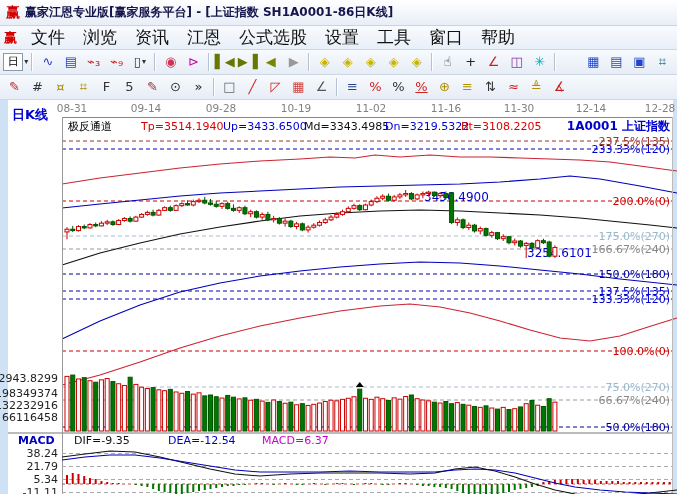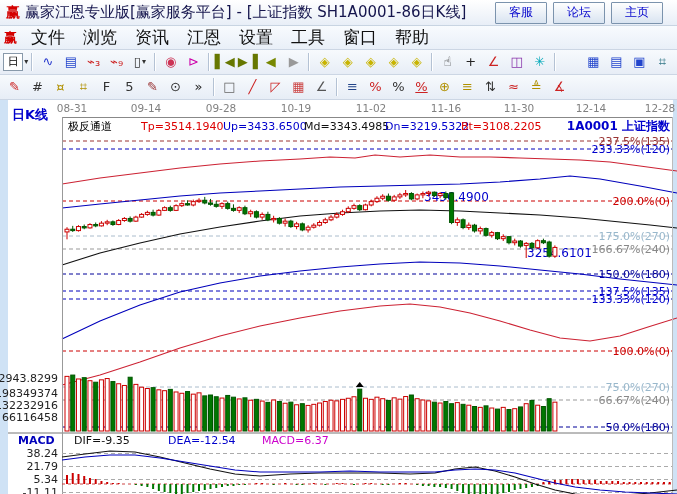--- a/index.html
+++ b/index.html
@@ -3,21 +3,21 @@
 <meta charset="utf-8">
 <style>
   html,body{margin:0;padding:0;background:#888;}
   .app{position:relative;width:677px;height:494px;background:#fff;overflow:hidden;
        font-family:"DejaVu Sans","Liberation Sans",sans-serif;}
   
   .titlebar{position:absolute;left:0;top:0;width:677px;height:26px;
     background:linear-gradient(#ffffff,#e8eef7);border-bottom:1px solid #c8d4e2;
     display:flex;align-items:center;padding:0 6px;box-sizing:border-box;}
   .logo{color:#d40000;font-weight:bold;font-size:14px;margin-right:5px;}
-  .title-text{font-size:15px;font-weight:normal;color:#15154d;white-space:nowrap;text-align:center;}
+  .title-text{font-size:12px;font-weight:bold;color:#15154d;white-space:nowrap;text-align:center;}
   .tb-buttons{margin-left:auto;display:flex;gap:6px;padding-right:8px;}
   .tb-btn{width:50px;height:20px;border:1px solid #7b93ad;border-radius:1px;
     background:linear-gradient(#fefefe,#d9e4f1);color:#0000cc;font-size:12px;
     display:flex;align-items:center;justify-content:center;cursor:pointer;}
   
   .menubar{position:absolute;left:0;top:26px;width:677px;height:24px;
     background:linear-gradient(#f8fbfe,#e9eff8);border-bottom:1px solid #ccd6e4;
     display:flex;align-items:center;padding:0 4px;box-sizing:border-box;}
   .menu-item{font-size:17px;color:#111;padding:2px 9px;cursor:default;}
   
@@ -37,33 +37,29 @@
   svg text{font-family:"DejaVu Sans","Liberation Sans",sans-serif;}
 </style>
 </head>
 <body>
 
 <div class="app">
 
   <div class="titlebar">
     <span class="logo">赢</span>
     <span class="title-text">赢家江恩专业版[赢家服务平台] - [上证指数  SH1A0001-86日K线]</span>
-    <div class="tb-buttons" id="titlebar-buttons">
-        <div class="tb-btn">客服</div>
-        <div class="tb-btn">论坛</div>
-        <div class="tb-btn">主页</div>
-      </div>
   </div>
 
   <div class="menubar" id="menubar">
     <span class="logo" style="font-size:13px">赢</span>
   <span class="menu-item">文件</span>
       <span class="menu-item">浏览</span>
       <span class="menu-item">资讯</span>
       <span class="menu-item">江恩</span>
+      <span class="menu-item">公式选股</span>
       <span class="menu-item">设置</span>
       <span class="menu-item">工具</span>
       <span class="menu-item">窗口</span>
       <span class="menu-item">帮助</span>
     </div>
 
   <div class="toolbar tb1" id="toolbar1">
       <div class="tb-icon">
         <span class="tb-box" style="color: rgb(0, 0, 0);">日</span>
         <span class="caret">▾</span>

